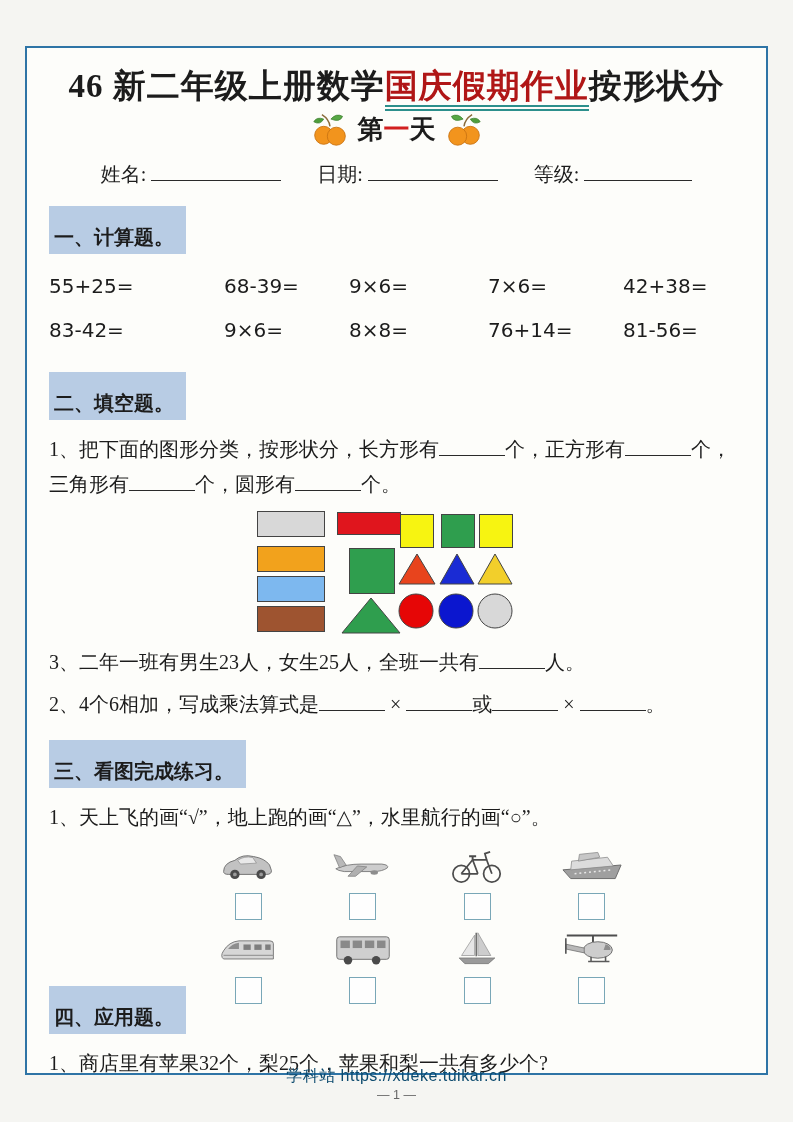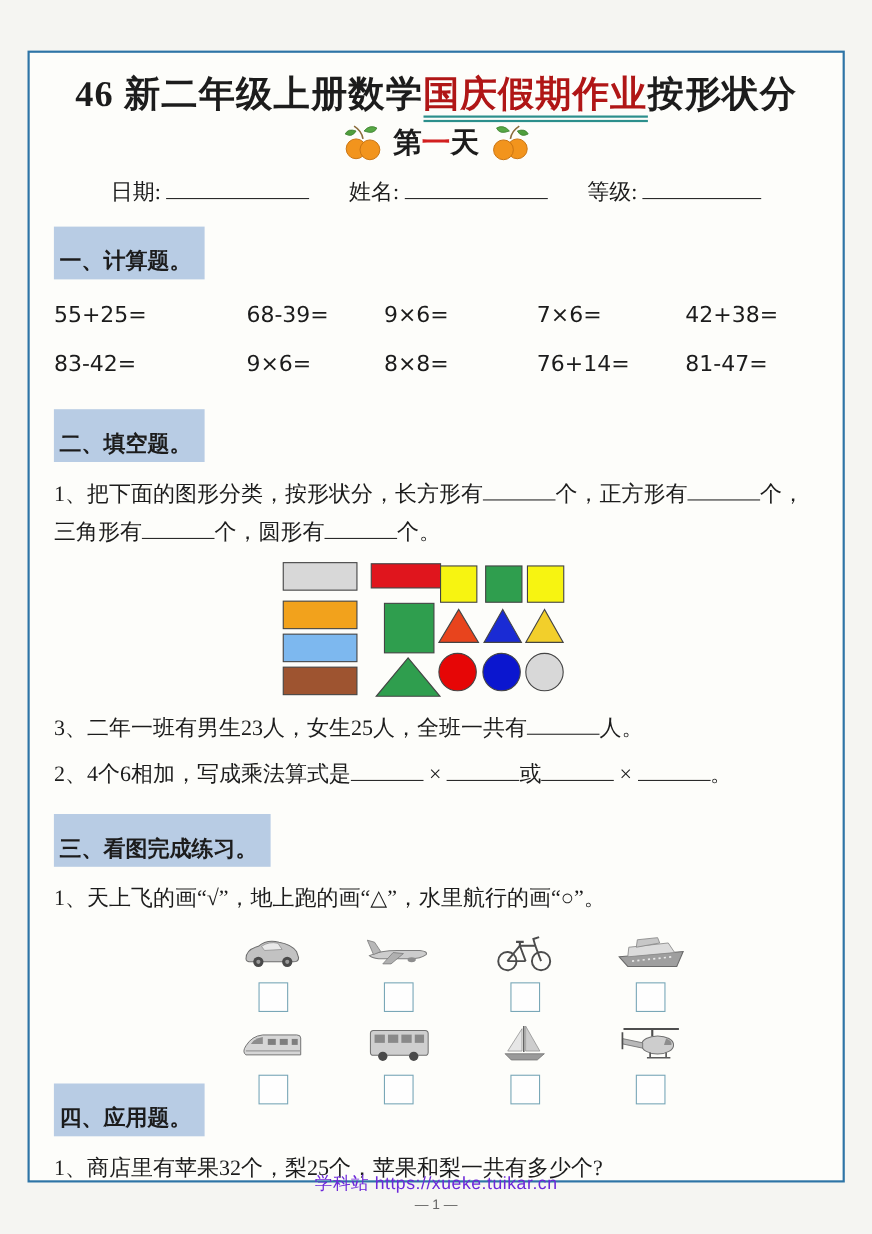--- a/index.html
+++ b/index.html
@@ -96,21 +96,21 @@
     width:27px; height:27px;
     border:1.6px solid #79a7b7;
     background:#fefefe;
   }
 
   .footer {
     position:absolute; left:0; right:0; top:1066px;
     text-align:center;
     font-family:"Liberation Sans","DejaVu Sans",sans-serif;
   }
-  .footer-site { font-size:16px; color:#6d28d9; letter-spacing:0.5px; }
+  .footer-site { font-size:16px; color:#0c4a6e; letter-spacing:0.5px; }
   .footer-page { font-size:12.5px; color:#666; margin-top:1px; }
 </style>
 </head>
 <body>
 
 <div class="paper">
   <div class="content">
 
     <h1 class="title"><span>46 新二年级上册数学</span><span class="title-highlight">国庆假期作业</span><span>按形状分</span></h1>
 
@@ -130,42 +130,42 @@
           <path d="M20 17 Q21 9 29 4" fill="none" stroke="#8a6b3a" stroke-width="1.6"></path>
           <path d="M27 9 Q35 6 38 12 Q31 16 27 9 Z" fill="#4f9e3c" stroke="#3c7d2e" stroke-width="0.8"></path>
           <path d="M19 9 Q13 2 6 6 Q9 13 19 9 Z" fill="#57a845" stroke="#3c7d2e" stroke-width="0.8"></path>
           <circle cx="27" cy="27" r="10" fill="#f2941d" stroke="#c97413" stroke-width="1"></circle>
           <circle cx="13" cy="28" r="10" fill="#f2941d" stroke="#c97413" stroke-width="1"></circle>
         </svg>
       </span>
     </div>
 
     <div class="info-row">
+      <span><span>姓名:</span> <span class="blank info-blank"></span></span>
       <span><span>日期:</span> <span class="blank info-blank"></span></span>
-      <span><span>姓名:</span> <span class="blank info-blank"></span></span>
       <span><span>等级:</span> <span class="blank info-blank" style="width:108px"></span></span>
     </div>
 
     <div>
       <div class="section-header">一、计算题。</div>
     </div>
     <div class="calc-wrap">
         <div class="calc-row">
           <span class="calc-problem">55+25=</span>
           <span class="calc-problem">68-39=</span>
           <span class="calc-problem">9×6=</span>
           <span class="calc-problem">7×6=</span>
           <span class="calc-problem">42+38=</span>
         </div>
         <div class="calc-row">
           <span class="calc-problem">83-42=</span>
           <span class="calc-problem">9×6=</span>
           <span class="calc-problem">8×8=</span>
           <span class="calc-problem">76+14=</span>
-          <span class="calc-problem">81-47=</span>
+          <span class="calc-problem">81-56=</span>
         </div>
       </div>
 
     <div>
       <div class="section-header">二、填空题。</div>
     </div>
     <div class="q-line"><span>1、把下面的图形分类，按形状分，长方形有</span><span class="blank blank-s"></span><span>个，正方形有</span><span class="blank blank-s"></span><span>个，三角形有</span><span class="blank blank-s"></span><span>个，圆形有</span><span class="blank blank-s"></span><span>个。</span></div>
     <div class="shapes-area">
         <svg viewBox="0 0 68 26" style="left: 2px; top: 2px; width: 68px; height: 26px;">
           <rect x="0.5" y="0.5" width="67" height="25" fill="#d8d8d8" stroke="#444" stroke-width="1"></rect>

